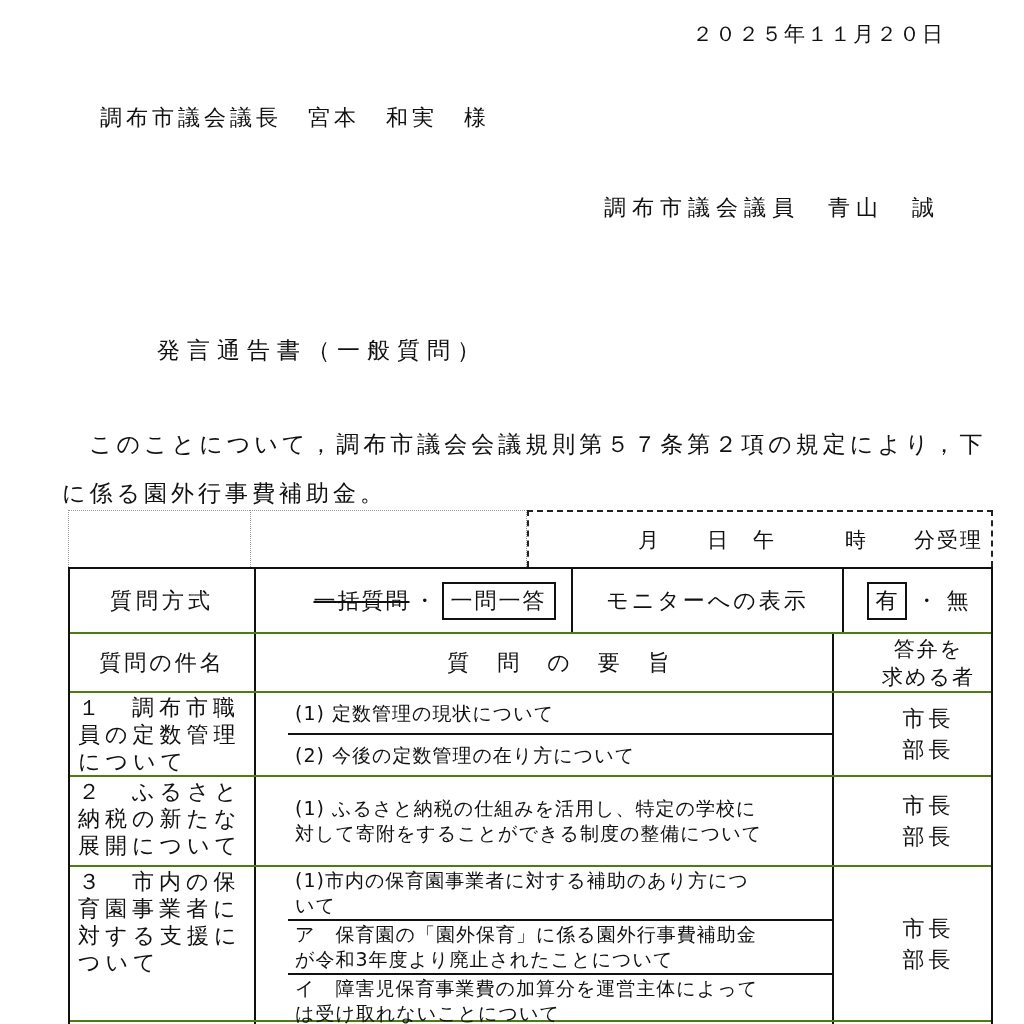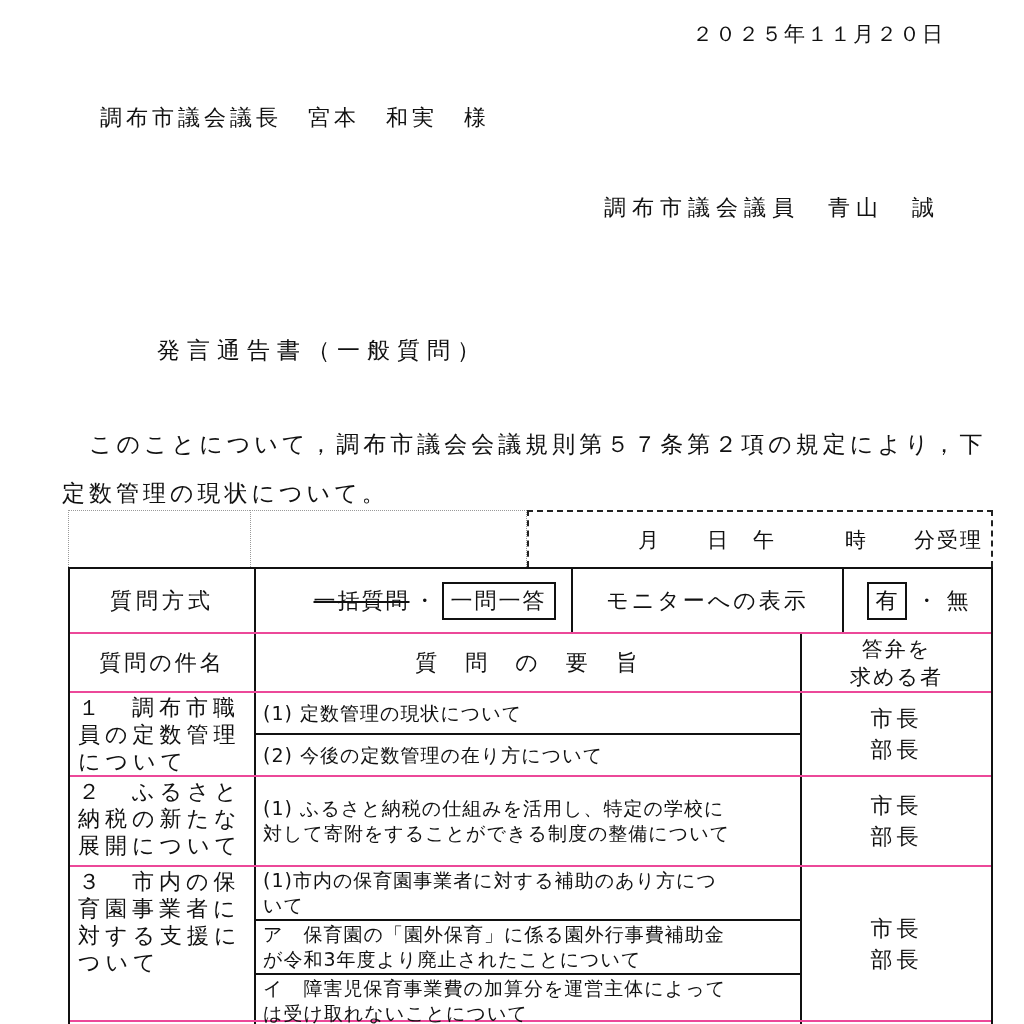--- a/index.html
+++ b/index.html
@@ -28,21 +28,21 @@
   .receipt-row { display:flex; height:57px; align-items:stretch; }
   .rc1 { width:182px; border:1px dotted #999; border-right:none; border-bottom:none; }
   .rc2 { width:277px; border:1px dotted #999; border-bottom:none; }
   .rc3 { flex:1; border:2px dashed #222; border-bottom:none;
          display:flex; align-items:center; justify-content:flex-end;
          padding-right:8px; font-size:21px; letter-spacing:2px; white-space:pre; }
 
   
   .solid { border:2px solid #111; }
   .trow  { display:flex; align-items:stretch; }
-  .trow + .trow { border-top:2px solid #ec4899; }
+  .trow + .trow { border-top:2px solid #4d7c0f;gap:32px; }
   .cell  { display:flex; align-items:center; }
   .vline { border-right:2px solid #111;font-family:Liberation Mono, monospace; }
   .center{ justify-content:center; text-align:center; }
 
   .fmt-row { height:63px; font-size:22px; }
   .f1 { width:186px; letter-spacing:4px; }
   .f2 { width:317px; letter-spacing:2px;padding-left:42px; }
   .f3 { width:271px; letter-spacing:3px; }
   .f4 { flex:1; gap:9px; }
   .strike { text-decoration:line-through; text-decoration-thickness:2px; }
@@ -72,21 +72,21 @@
 </head>
 <body>
 
 <div class="page">
 
   <div class="abs date">２０２５年１１月２０日</div>
   <div class="abs addressee">調布市議会議長　宮本　和実　様</div>
   <div class="abs sender">調布市議会議員　青山　誠</div>
   <div class="abs doc-title">発言通告書（一般質問）</div>
   <div class="abs body-par">　このことについて，調布市議会会議規則第５７条第２項の規定により，下
-定数管理の現状について。</div>
+に係る園外行事費補助金。</div>
 
   <div class="tbl">
 
     <div class="receipt-row">
       <div class="rc1"></div>
       <div class="rc2"></div>
       <div class="rc3">月　　日　午　　　時　　分受理</div>
     </div>
 
     <div class="solid">

